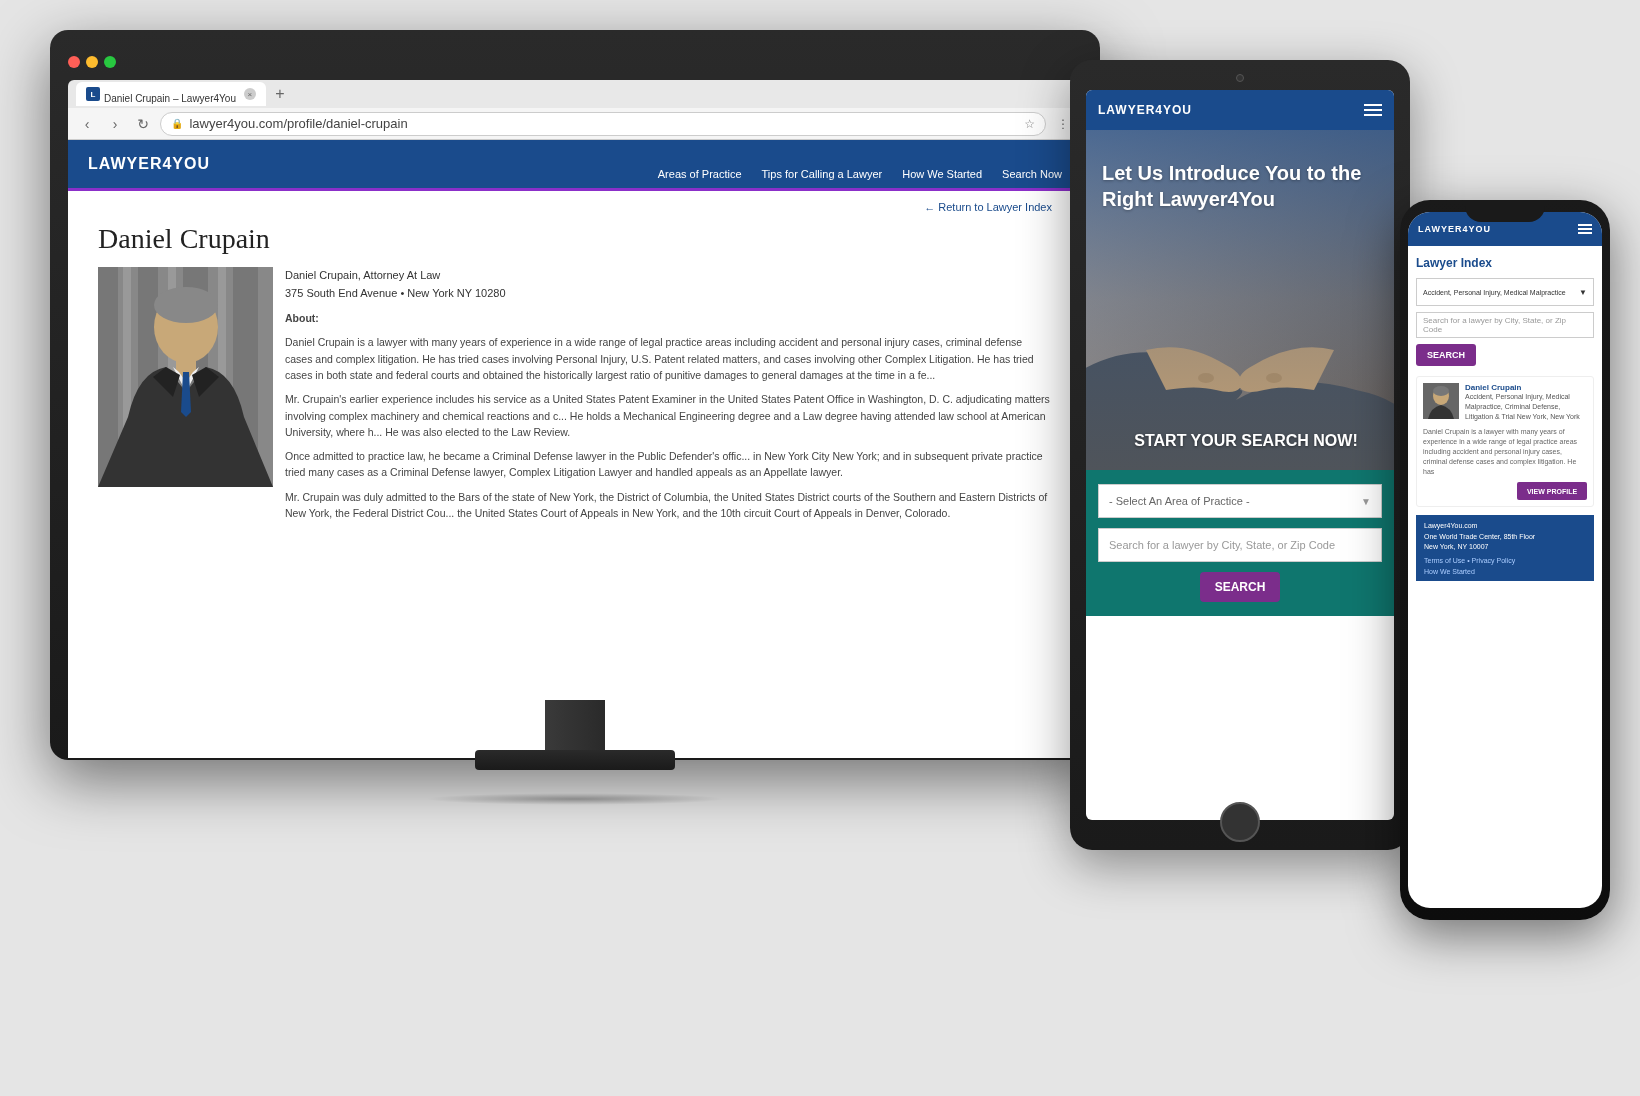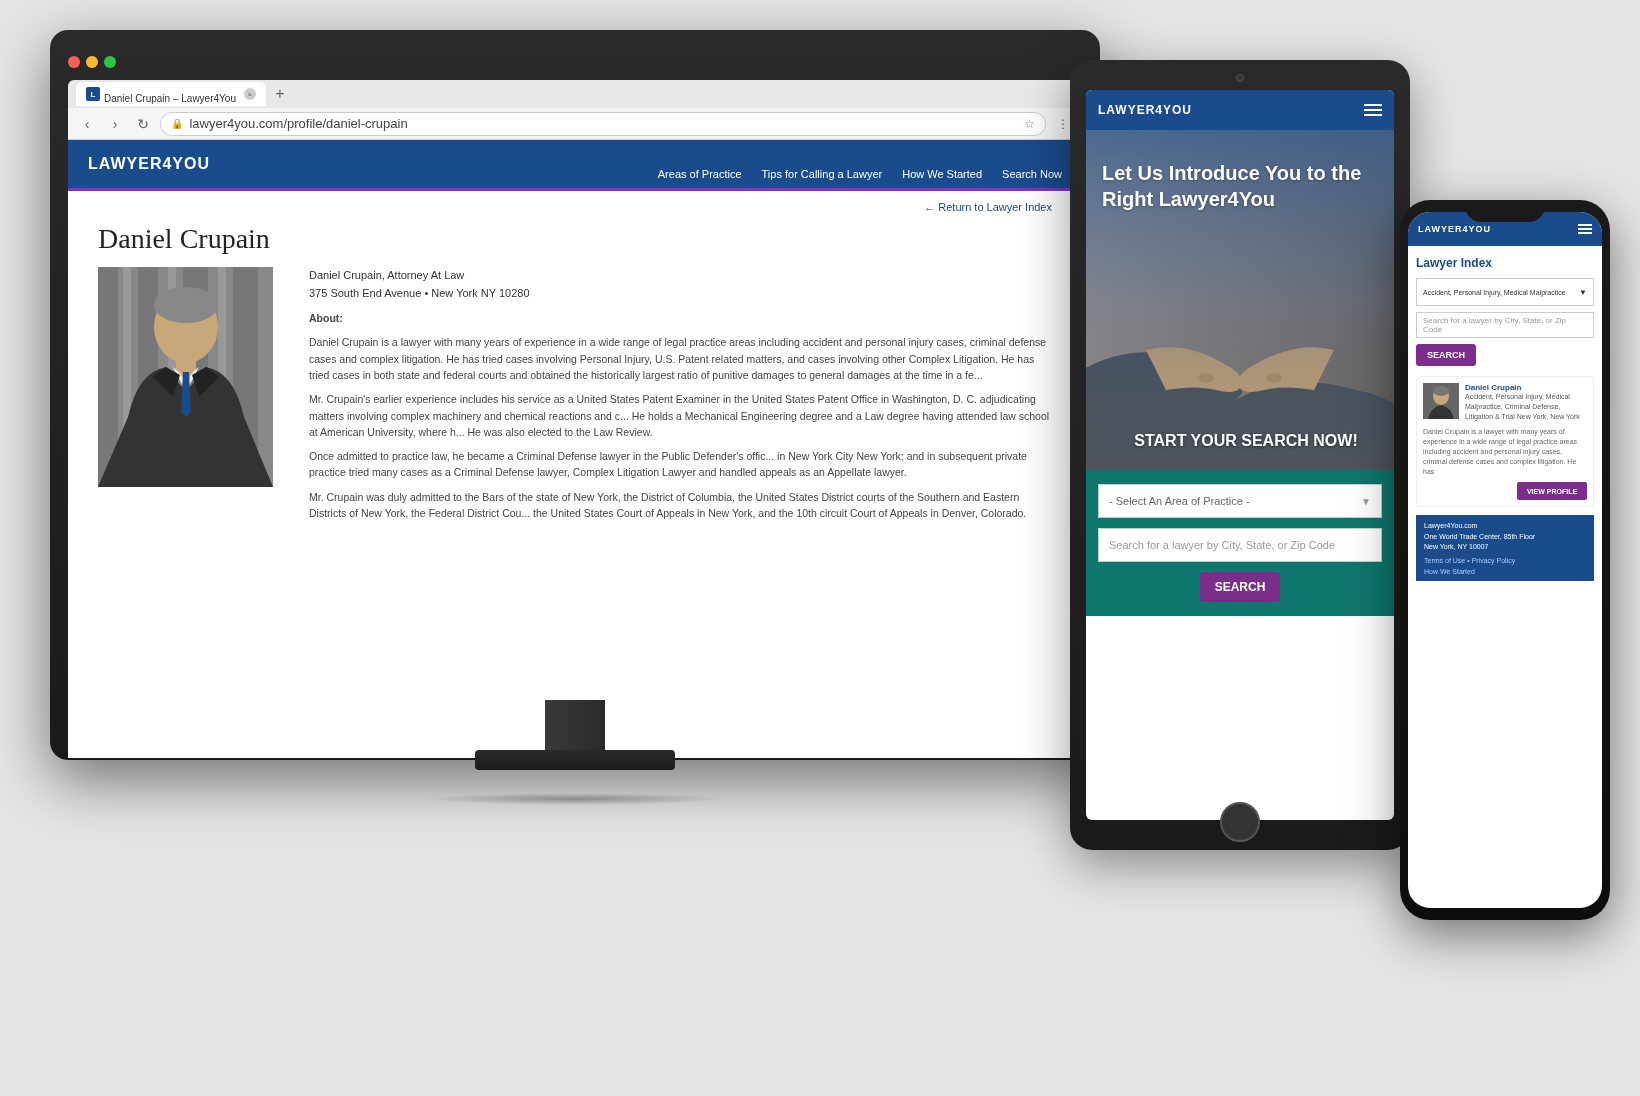--- a/index.html
+++ b/index.html
@@ -222,21 +222,21 @@
     .lawyer-name {
       font-size: 28px;
       font-weight: 300;
       color: #222;
       margin-bottom: 12px;
       font-family: Georgia, serif;
     }
 
     .lawyer-profile {
       display: flex;
-      gap: 36px;
+      gap: 12px;
     }
 
     .lawyer-photo {
       width: 175px;
       height: 220px;
       background: linear-gradient(160deg, #888 0%, #555 40%, #333 100%);
       flex-shrink: 0;
       overflow: hidden;
       position: relative;
     }

